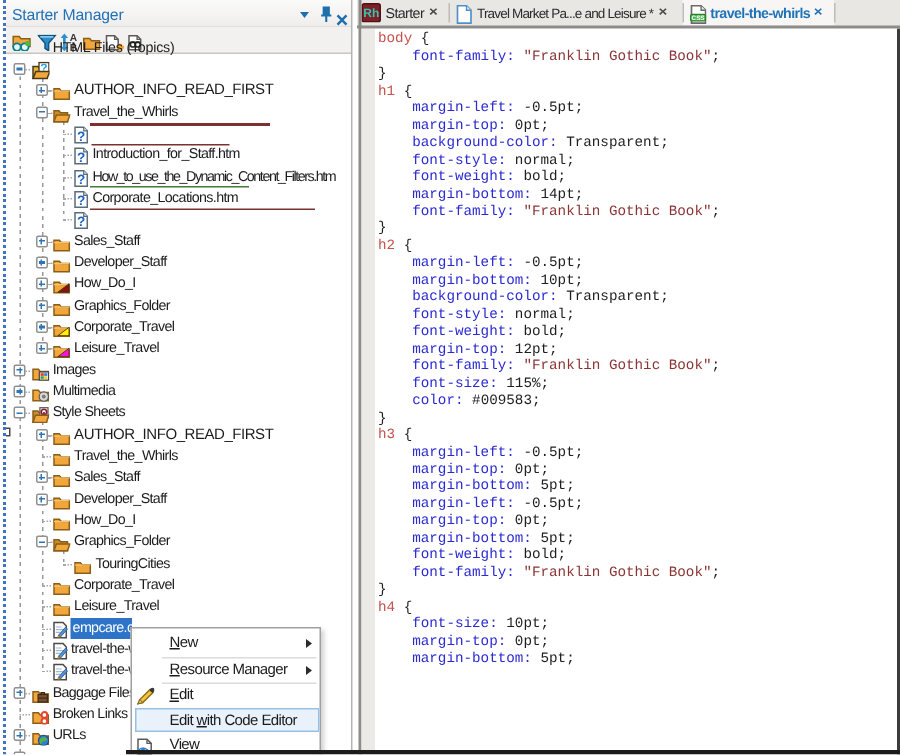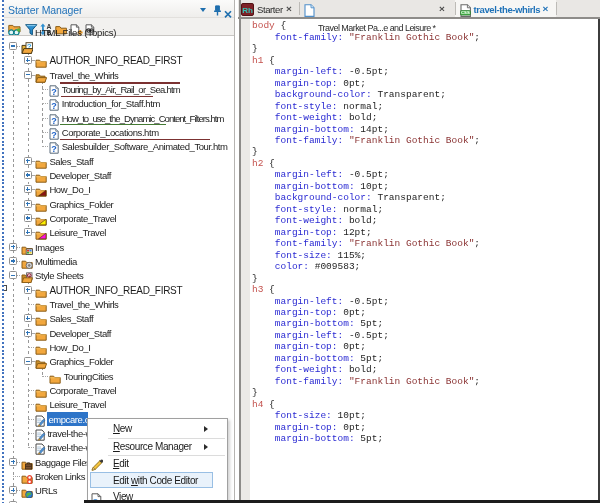--- a/index.html
+++ b/index.html
@@ -28,33 +28,33 @@
 .ttext { position:absolute; transform:translateY(-50%); font-size:9.5px; letter-spacing:-0.42px; color:#1c1c1c; white-space:nowrap; }
 .sel { position:absolute; width:41px; height:13.8px; background:#2d74c8; }
 .selt { color:#fff; z-index:2; }
 .mark { position:absolute; height:1.6px; z-index:3; }
 
 #tabbar { position:absolute; left:238px; top:0; width:362px; height:18px; background:#e9e7e4; }
 #tabbar-border { position:absolute; left:238px; top:17px; width:362px; height:1.6px; background:#8e8c89; z-index:4; }
 #activetab { position:absolute; left:455px; top:0; width:101px; height:17px; background:#f7f6f4; }
 .tabsep { position:absolute; top:2px; width:1px; height:13px; background:#bdbbb7; }
 .tabtxt { position:absolute; top:4px; font-size:9.5px; letter-spacing:-0.4px; color:#2b2b2b; white-space:nowrap; }
-.tab2t { font-size:9px; letter-spacing:-0.55px;margin-top:19px; }
+.tab2t { font-size:9px; letter-spacing:-0.55px; }
 .tabx { position:absolute; top:3.2px; font-size:10px; color:#4a4a4a; font-weight:bold; transform:scaleY(0.9); }
 .tabico { position:absolute; top:2.5px; }
 #gutter { position:absolute; left:240.5px; top:18.6px; width:9.5px; height:481.4px; background:#eceae7; }
 #rpborder { position:absolute; left:239px; top:0px; width:1.5px; height:503px; background:#8e8c89; }
 #code { position:absolute; left:252px; top:20.3px; width:346px; overflow:hidden; }
 .cl { height:11.48px; font-family:"Liberation Mono",monospace; font-size:9.5px; line-height:11.48px; white-space:pre; }
 .c { color:#2e9044; } .s { color:#c4524e; } .p { color:#2a2ad2; }
 .v { color:#1e1e1e; } .str { color:#8b3434; } .b { color:#1e1e1e; }
 #rightborder { position:absolute; left:597.5px; top:18.5px; width:2.5px; height:484.5px; background:#3c3c3c; }
 #bottomline { position:absolute; left:84px; top:500.4px; width:516px; height:2.6px; background:#1c1c1c; z-index:9; }
 
-#menu { position:absolute; left:87px; top:418px; width:141px; height:85px;
+#menu { position:absolute; left:87px; top:418px; width:127px; height:85px;
   background:#fff; border:1px solid #a0a0a0; border-bottom:none; z-index:8;
   box-shadow:2px 2px 3px rgba(0,0,0,0.18); }
 .mi { position:absolute; left:25px; font-size:10px; letter-spacing:-0.4px; color:#1b1b1b; white-space:nowrap; }
 .msep { position:absolute; left:20px; right:2px; height:1px; background:#dcdcdc; }
 .marrow { position:absolute; left:116px; width:0; height:0; border-left:4px solid #2b2b2b; border-top:3.5px solid transparent; border-bottom:3.5px solid transparent; }
 .mico { position:absolute; left:3px; }
 #mhl { position:absolute; left:1.5px; top:52.5px; width:123px; height:16px; background:#e9f2fb; border:1px solid #99bfe4; }
 .mi u { text-decoration:underline; text-underline-offset:1px; }
 
 .tbtn { position:absolute; color:#1f6fae; }
@@ -147,21 +147,20 @@
           <path d="M1 2.8 L1 10.2 L10 10.2 L10 4.2 L5.4 4.2 L4.3 2.8 Z" fill="#c98f2a" stroke="#8a5e19" stroke-width="1"></path>
           <path d="M2.6 5.6 L11.6 5.6 L10 10.2 L1 10.2 Z" fill="#f2a73d" stroke="#8a5e19" stroke-width="1"></path>
         </svg></div>
 <div class="ttext" style="left:49.4px;top:74.7px;">Travel_the_Whirls</div>
 <div class="hguide" style="left:42.0px;top:89.0px;width:6.2px"></div>
 <div class="ticon" style="left:49.2px;top:83.0px"><svg width="10" height="12" viewBox="0 0 10 12">
           <path d="M1 0.8 L6.8 0.8 L9.2 3.2 L9.2 11.2 L1 11.2 Z" fill="#fff" stroke="#5a6b7a" stroke-width="1"></path>
           <path d="M6.8 0.8 L6.8 3.2 L9.2 3.2" fill="#dfe7ee" stroke="#5a6b7a" stroke-width="0.8"></path>
           <text x="5.1" y="9.8" font-size="9" font-weight="bold" fill="#1e62c8" text-anchor="middle" font-family="Liberation Sans,sans-serif">?</text>
         </svg></div>
-<div class="ttext" style="left:61.7px;top:89.0px;letter-spacing:-0.75px">Touring_by_Air,_Rail_or_Sea.htm</div>
 <div class="hguide" style="left:42.0px;top:103.3px;width:6.2px"></div>
 <div class="ticon" style="left:49.2px;top:97.3px"><svg width="10" height="12" viewBox="0 0 10 12">
           <path d="M1 0.8 L6.8 0.8 L9.2 3.2 L9.2 11.2 L1 11.2 Z" fill="#fff" stroke="#5a6b7a" stroke-width="1"></path>
           <path d="M6.8 0.8 L6.8 3.2 L9.2 3.2" fill="#dfe7ee" stroke="#5a6b7a" stroke-width="0.8"></path>
           <text x="5.1" y="9.8" font-size="9" font-weight="bold" fill="#1e62c8" text-anchor="middle" font-family="Liberation Sans,sans-serif">?</text>
         </svg></div>
 <div class="ttext" style="left:61.7px;top:103.3px;">Introduction_for_Staff.htm</div>
 <div class="hguide" style="left:42.0px;top:117.7px;width:6.2px"></div>
 <div class="ticon" style="left:49.2px;top:111.7px"><svg width="10" height="12" viewBox="0 0 10 12">
           <path d="M1 0.8 L6.8 0.8 L9.2 3.2 L9.2 11.2 L1 11.2 Z" fill="#fff" stroke="#5a6b7a" stroke-width="1"></path>
@@ -175,21 +174,20 @@
           <path d="M6.8 0.8 L6.8 3.2 L9.2 3.2" fill="#dfe7ee" stroke="#5a6b7a" stroke-width="0.8"></path>
           <text x="5.1" y="9.8" font-size="9" font-weight="bold" fill="#1e62c8" text-anchor="middle" font-family="Liberation Sans,sans-serif">?</text>
         </svg></div>
 <div class="ttext" style="left:61.7px;top:132.0px;">Corporate_Locations.htm</div>
 <div class="hguide" style="left:42.0px;top:146.3px;width:6.2px"></div>
 <div class="ticon" style="left:49.2px;top:140.3px"><svg width="10" height="12" viewBox="0 0 10 12">
           <path d="M1 0.8 L6.8 0.8 L9.2 3.2 L9.2 11.2 L1 11.2 Z" fill="#fff" stroke="#5a6b7a" stroke-width="1"></path>
           <path d="M6.8 0.8 L6.8 3.2 L9.2 3.2" fill="#dfe7ee" stroke="#5a6b7a" stroke-width="0.8"></path>
           <text x="5.1" y="9.8" font-size="9" font-weight="bold" fill="#1e62c8" text-anchor="middle" font-family="Liberation Sans,sans-serif">?</text>
         </svg></div>
-<div class="ttext" style="left:61.7px;top:146.3px;">Salesbuilder_Software_Animated_Tour.htm</div>
 <div class="hguide" style="left:31.7px;top:160.6px;width:2.2px"></div>
 <div class="ebox" style="left:23.7px;top:156.6px">
         <span class="plus"></span>
         <span class="plusv"></span>
       </div>
 <div class="ticon" style="left:34.9px;top:154.6px"><svg width="12" height="11" viewBox="0 0 12 11">
           <path d="M1 3.2 L1 10.2 L11.2 10.2 L11.2 4.6 L5.8 4.6 L4.6 3.2 Z" fill="#f2a73d" stroke="#8a5e19" stroke-width="1"></path>
           <path d="M1 4.8 L11.2 4.8" stroke="#f7c568" stroke-width="0.8"></path>
         </svg></div>
 <div class="ttext" style="left:49.4px;top:160.6px;">Sales_Staff</div>

